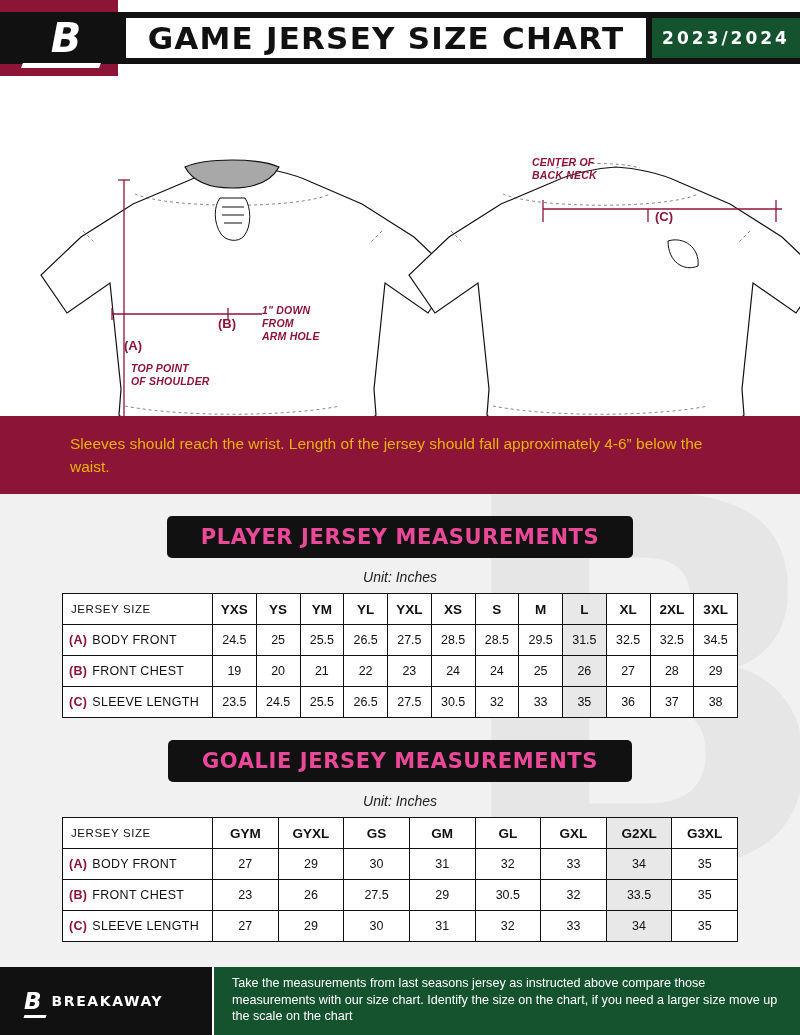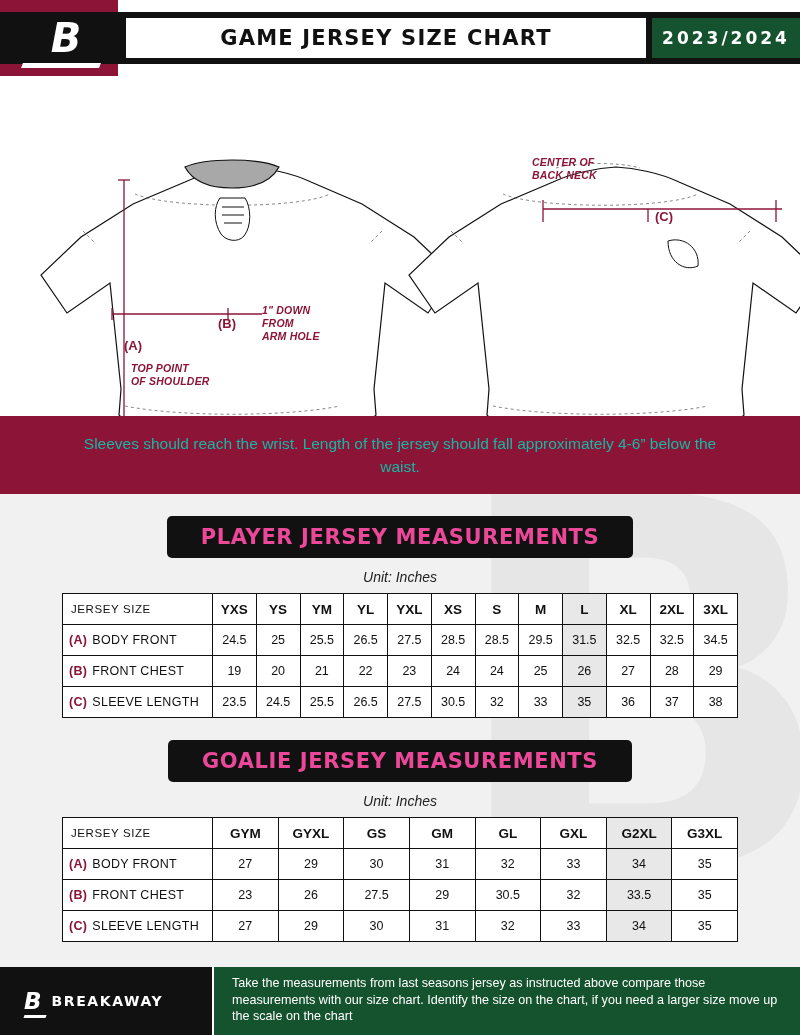--- a/index.html
+++ b/index.html
@@ -79,21 +79,21 @@
   }
   .title-plate {
     position: absolute;
     left: 126px; top: 18px;
     width: 520px; height: 40px;
     background: #ffffff;
     display: flex; align-items: center; justify-content: center;
     z-index: 3;
   }
   .title-plate span {
-    font-size: 21px;
+    font-size: 31px;
     font-weight: bold;
     letter-spacing: 1.2px;
     color: #111111;
     font-family: "DejaVu Sans", sans-serif;
   }
   .season-plate {
     position: absolute;
     right: 0; top: 18px;
     width: 148px; height: 40px;
     background: #14532d;
@@ -128,23 +128,23 @@
     position: absolute;
     font-weight: bold;
     color: #8c1437;
     font-size: 13px;
   }
 
   
   .band {
     position: relative;
     background: #8c1437;
-    color: #14b8a6;
+    color: #eab308;
     padding: 16px 70px;
-    text-align: center;
+    text-align: left;
     font-size: 15.5px;
     line-height: 23px;
     z-index: 2;
   }
 
   
   .section-wrap {
     position: relative;
     z-index: 2;
     padding-top: 22px;

